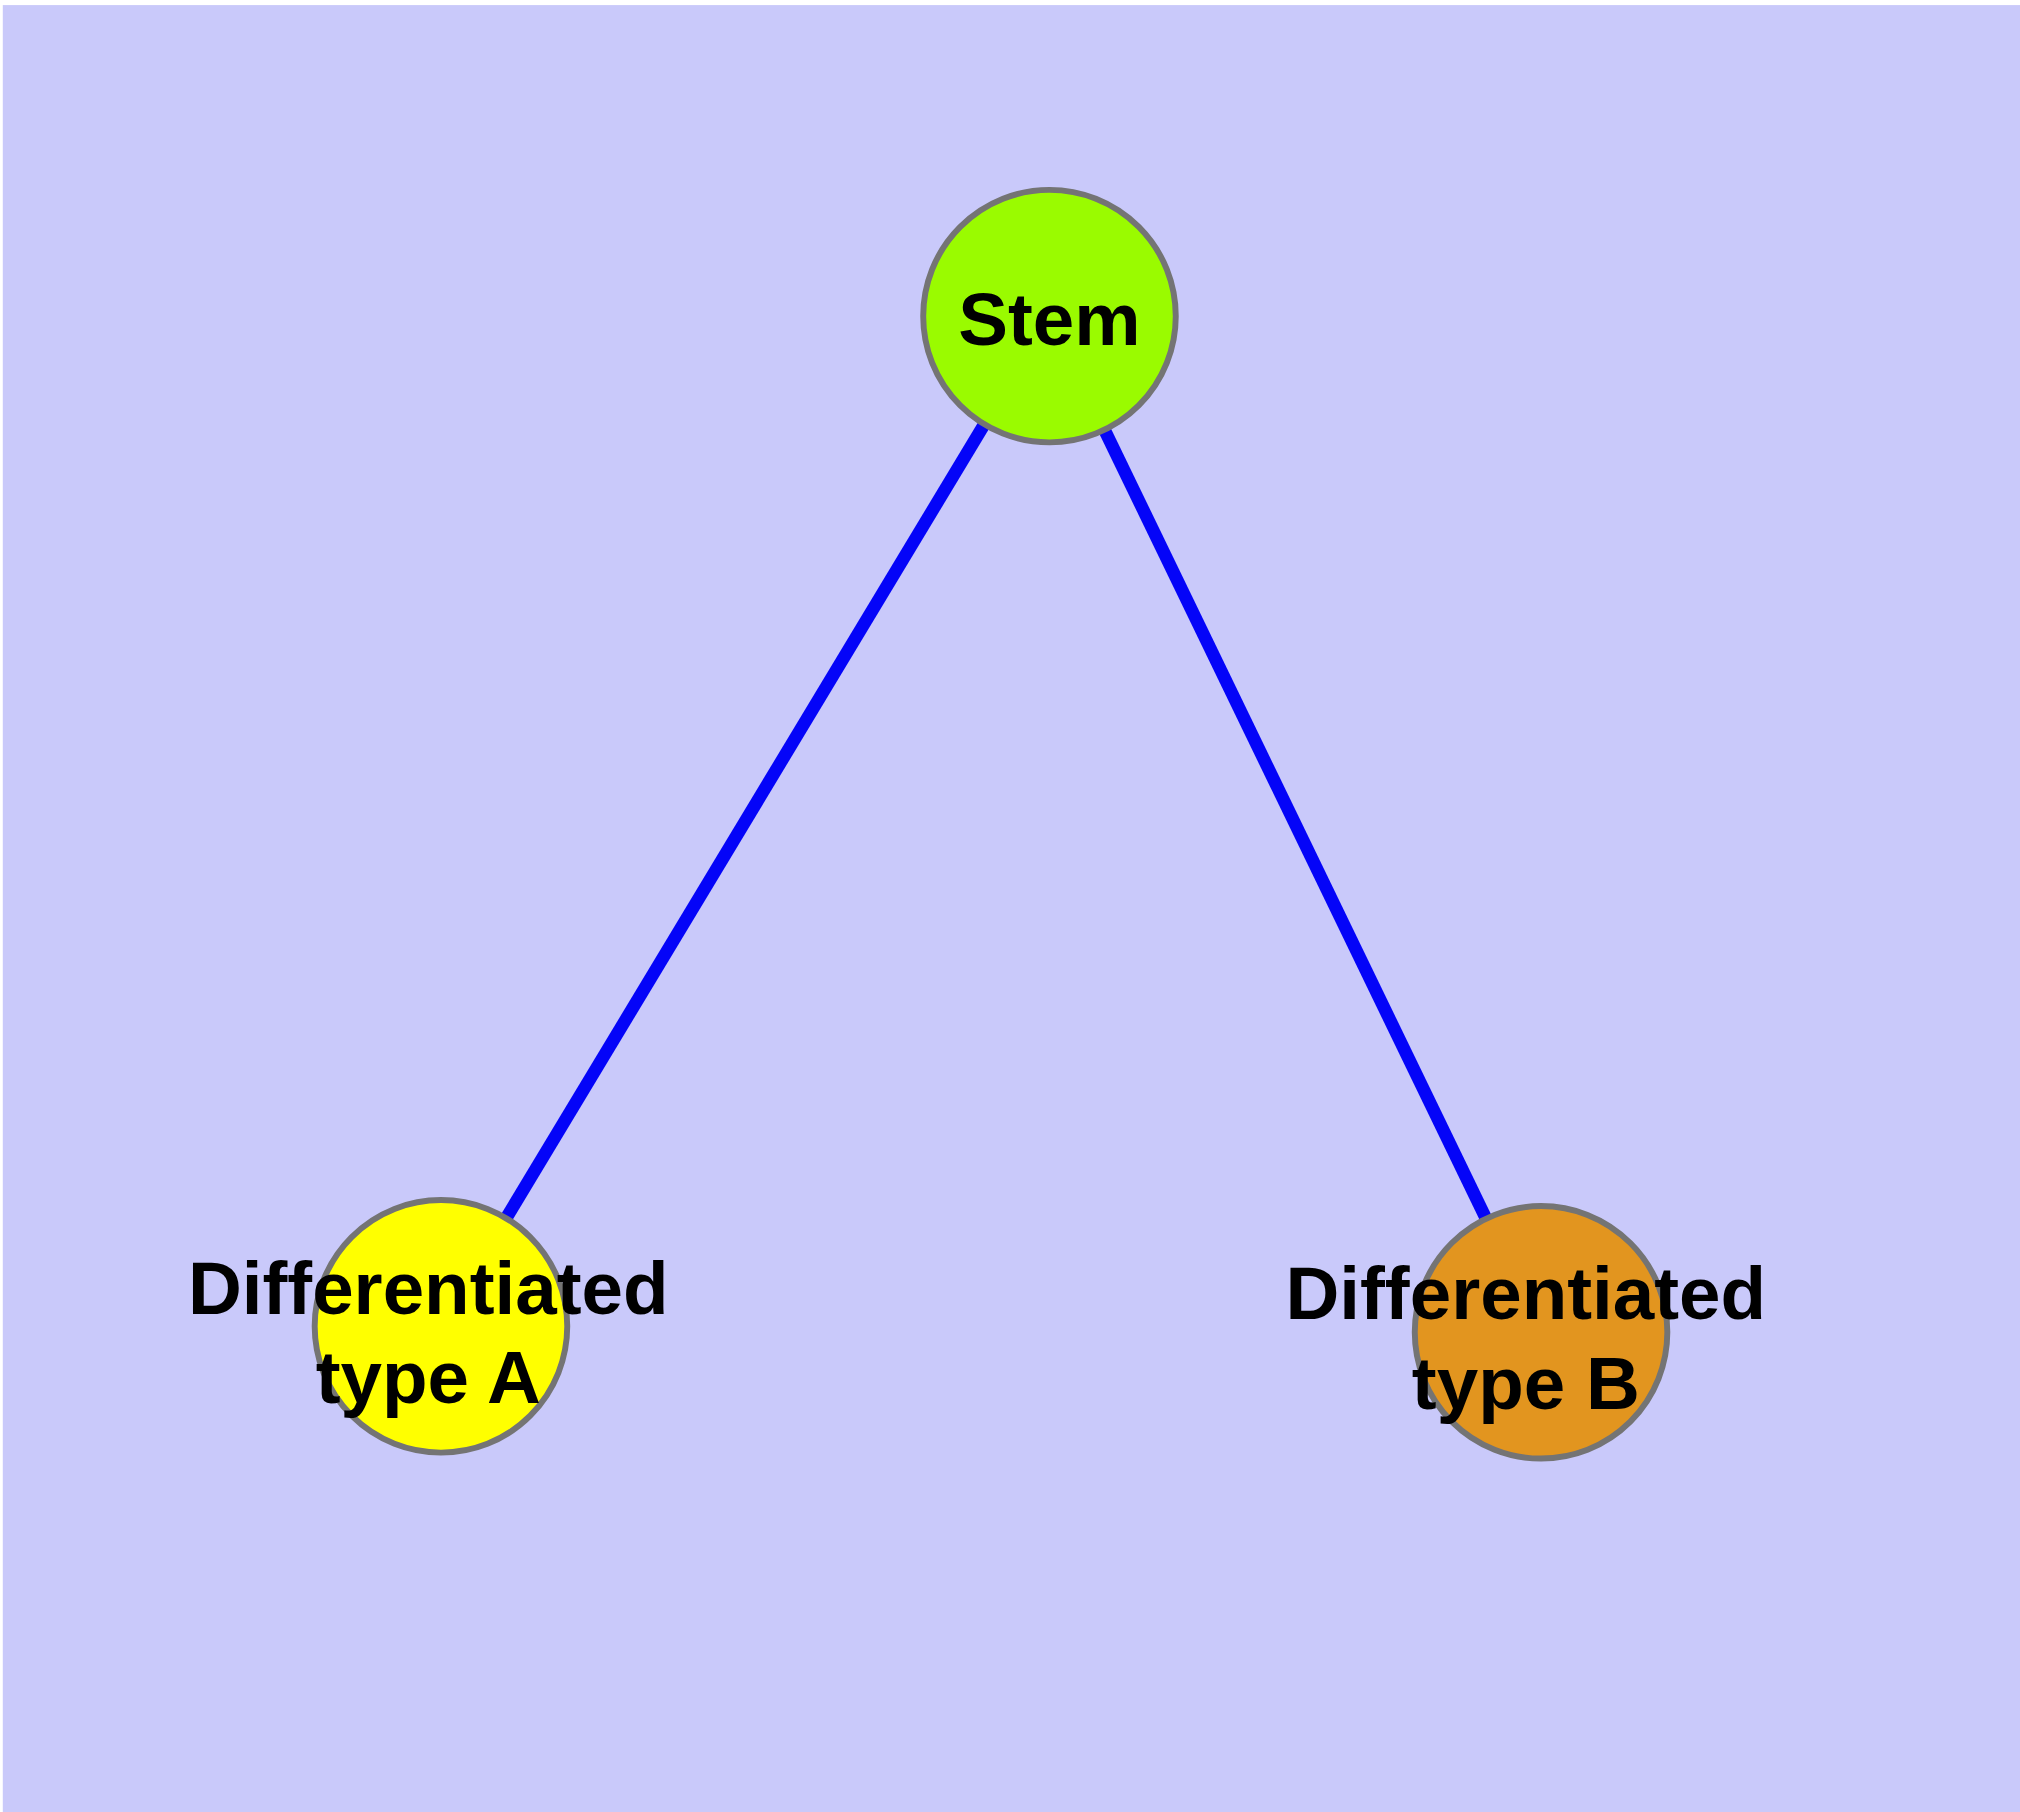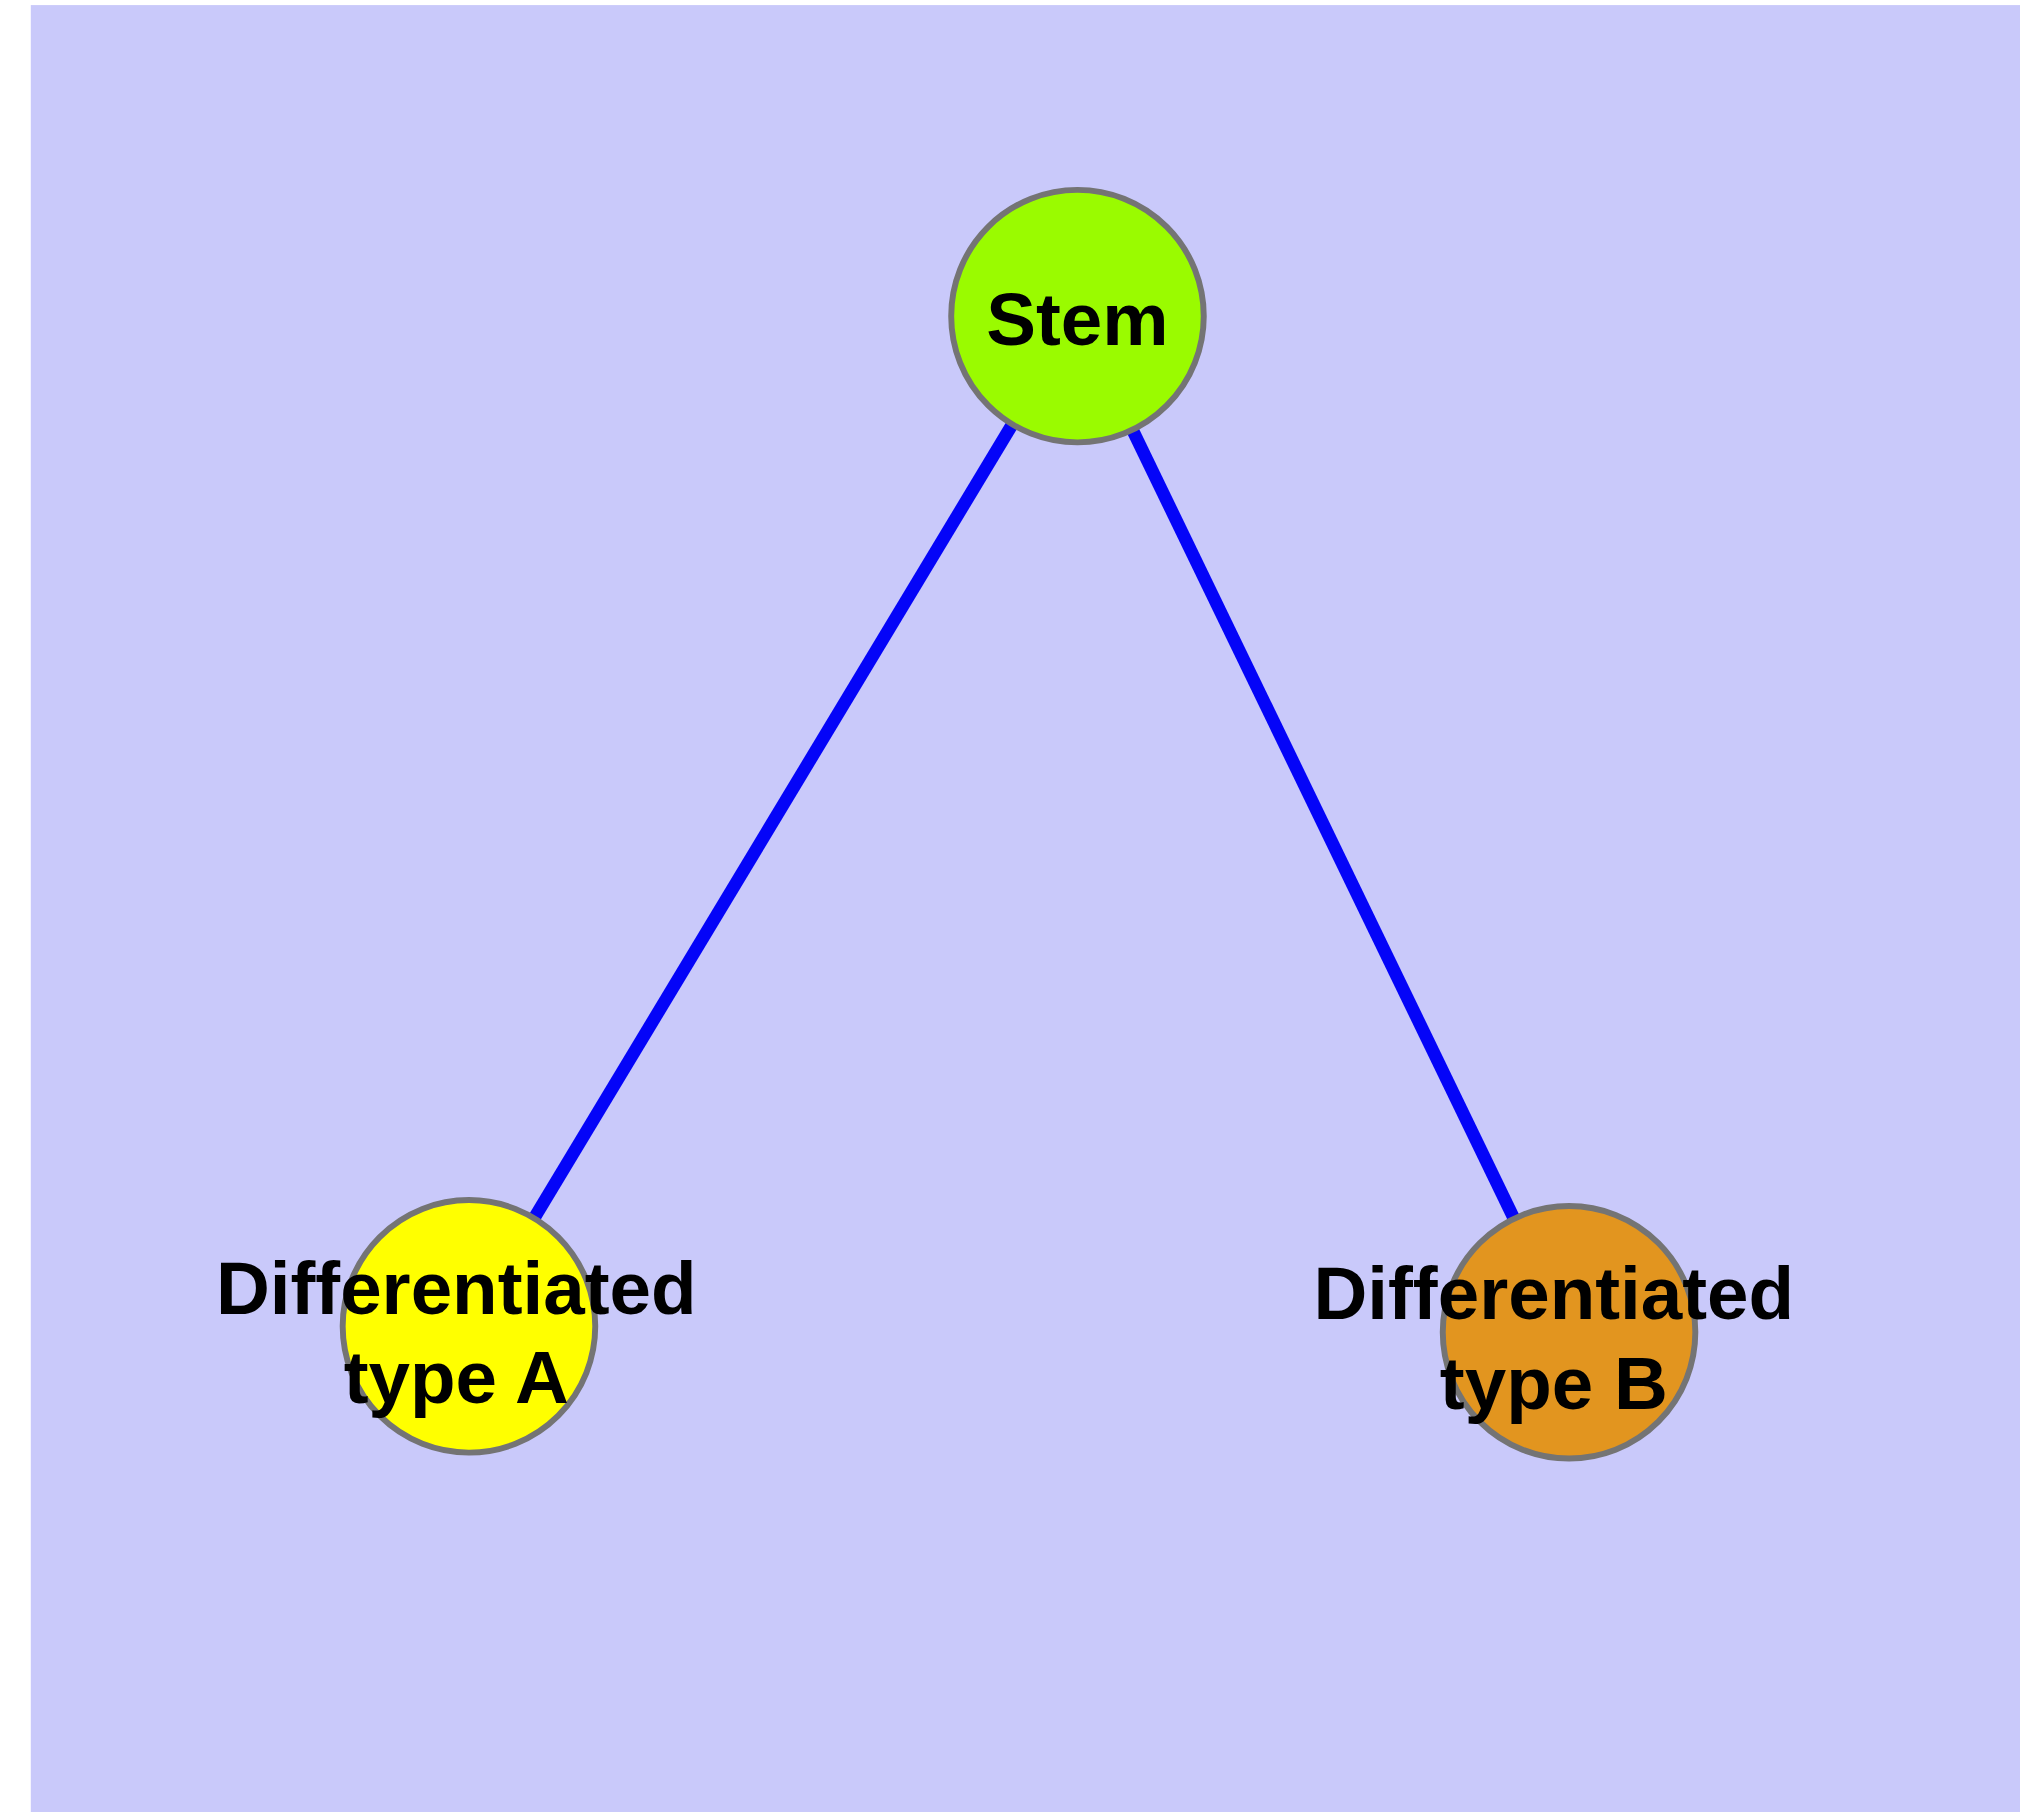--- a/index.html
+++ b/index.html
@@ -8,21 +8,20 @@
     background: #ffffff;
     width: 2021px;
     height: 1812px;
     overflow: hidden;
   }
   .stage {
     position: relative;
     width: 1877px;
     height: 1812px;
     font-family: "Liberation Sans", sans-serif;
-    padding-left: 28px;
   }
   svg { display: block; }
   .edge-line {
     stroke-width: 15px;
     fill: none;
   }
   .node-circle {
     stroke-width: 7px;
   }
   .node-label {

